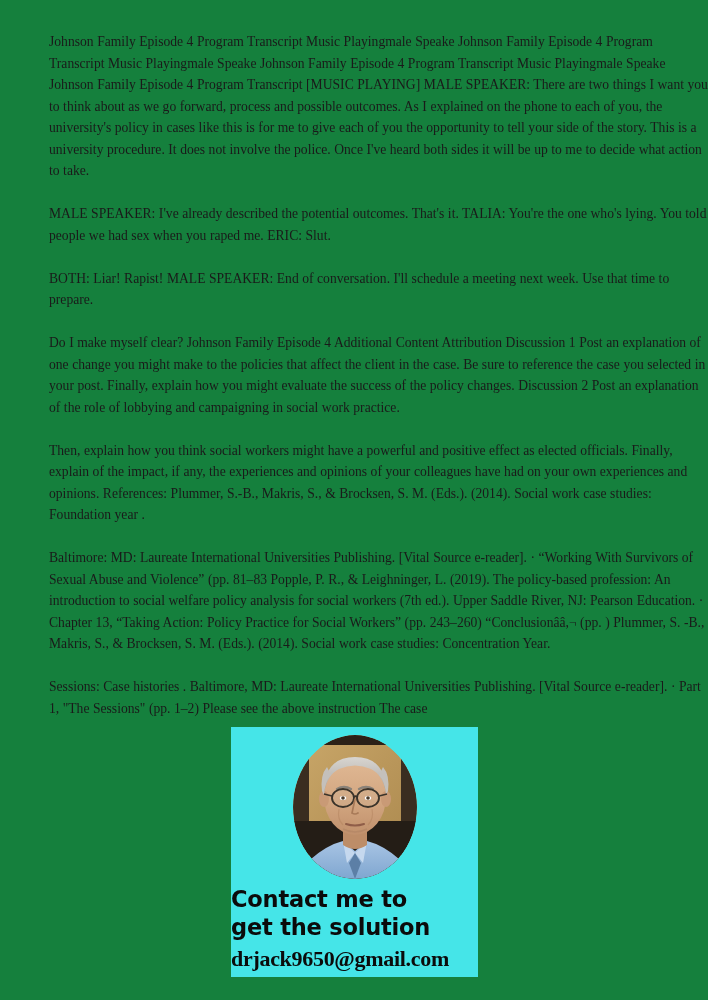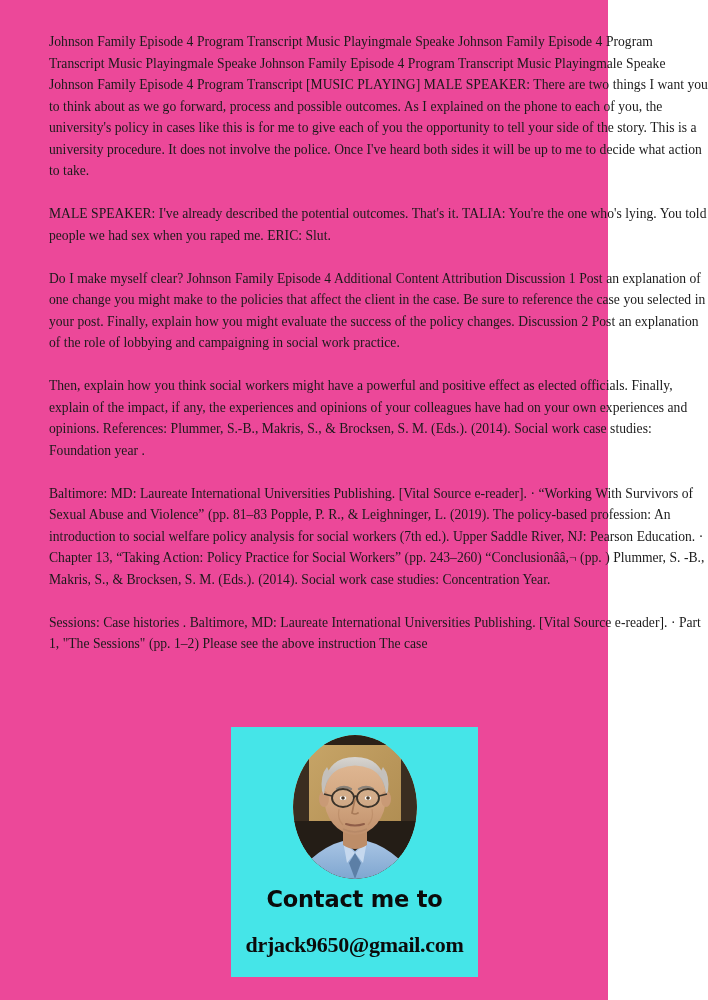--- a/index.html
+++ b/index.html
@@ -15,23 +15,23 @@
     overflow: hidden;
     font-family: "Liberation Serif", "DejaVu Serif", serif;
     color: #1a1a1a;
     -webkit-font-smoothing: antialiased;
   }
 
   #doc-page {
     position: absolute;
     left: 0;
     top: 0;
-    width: 608px;
+    width: 708px;
     height: 1000px;
-    background: #ec4899;
+    background: #15803d;
   }
 
   #doc-body {
     position: absolute;
     left: 49px;
     top: 31px;
     width: 660px;
   }
 
   .para {
@@ -73,51 +73,52 @@
     flex: 0 0 auto;
   }
   #promo-portrait svg {
     display: block;
     width: 100%;
     height: 100%;
   }
 
   #promo-text-block {
     width: 100%;
-    text-align: center;
+    text-align: left;
     margin-top: 6px;
   }
 
   .promo-line {
     font-family: "DejaVu Sans", "Liberation Sans", sans-serif;
     font-weight: 700;
     font-size: 22.5px;
     line-height: 28px;
     color: #0b0b0b;
     letter-spacing: -0.2px;
   }
 
   #promo-email {
     font-family: "Liberation Serif", "DejaVu Serif", serif;
     font-weight: 700;
     font-size: 22px;
     line-height: 30px;
     color: #0b0b0b;
-    margin-top: 17px;
+    margin-top: 3px;
     letter-spacing: -0.3px;
   }
 </style>
 </head>
 <body>
 
 <div id="doc-page">
 
   <div id="doc-body">
     <p class="para">Johnson Family Episode 4 Program Transcript Music Playingmale Speake Johnson Family Episode 4 Program Transcript Music Playingmale Speake Johnson Family Episode 4 Program Transcript Music Playingmale Speake Johnson Family Episode 4 Program Transcript [MUSIC PLAYING] MALE SPEAKER: There are two things I want you to think about as we go forward, process and possible outcomes. As I explained on the phone to each of you, the university's policy in cases like this is for me to give each of you the opportunity to tell your side of the story. This is a university procedure. It does not involve the police. Once I've heard both sides it will be up to me to decide what action to take.</p>
     <p class="para">MALE SPEAKER: I've already described the potential outcomes. That's it. TALIA: You're the one who's lying. You told people we had sex when you raped me. ERIC: Slut.</p>
+    <p class="para">BOTH: Liar! Rapist! MALE SPEAKER: End of conversation. I'll schedule a meeting next week. Use that time to prepare.</p>
     <p class="para">Do I make myself clear? Johnson Family Episode 4 Additional Content Attribution Discussion 1 Post an explanation of one change you might make to the policies that affect the client in the case. Be sure to reference the case you selected in your post. Finally, explain how you might evaluate the success of the policy changes. Discussion 2 Post an explanation of the role of lobbying and campaigning in social work practice.</p>
     <p class="para">Then, explain how you think social workers might have a powerful and positive effect as elected officials. Finally, explain of the impact, if any, the experiences and opinions of your colleagues have had on your own experiences and opinions. References: Plummer, S.-B., Makris, S., &amp; Brocksen, S. M. (Eds.). (2014). Social work case studies: Foundation year .</p>
     <p class="para">Baltimore: MD: Laureate International Universities Publishing. [Vital Source e-reader]. · “Working With Survivors of Sexual Abuse and Violence” (pp. 81–83 Popple, P. R., &amp; Leighninger, L. (2019). The policy-based profession: An introduction to social welfare policy analysis for social workers (7th ed.). Upper Saddle River, NJ: Pearson Education. · Chapter 13, “Taking Action: Policy Practice for Social Workers” (pp. 243–260) “Conclusionââ,¬ (pp. ) Plummer, S. -B., Makris, S., &amp; Brocksen, S. M. (Eds.). (2014). Social work case studies: Concentration Year.</p>
     <p class="para">Sessions: Case histories . Baltimore, MD: Laureate International Universities Publishing. [Vital Source e-reader]. · Part 1, "The Sessions" (pp. 1–2) Please see the above instruction The case</p>
   </div>
 
   <div id="promo-overlay">
 
     <div id="promo-portrait">
       <svg viewBox="0 0 124 144" preserveAspectRatio="none" aria-hidden="true">
@@ -194,17 +195,18 @@
           <path d="M50 94 Q62 100 74 94" stroke="#b08464" stroke-width="1.4" fill="none" opacity="0.65"></path>
 
           <path d="M46 74 Q44 84 50 90" stroke="#b58560" stroke-width="1.2" fill="none" opacity="0.55"></path>
           <path d="M79 74 Q81 84 75 90" stroke="#b58560" stroke-width="1.2" fill="none" opacity="0.55"></path>
         </g>
       </svg>
     </div>
 
     <div id="promo-text-block">
       <div class="promo-line">Contact me to</div>
+      <div class="promo-line">get the solution</div>
       <div id="promo-email">drjack9650@gmail.com</div>
     </div>
 
   </div>
 </div>
 
 </body></html>

